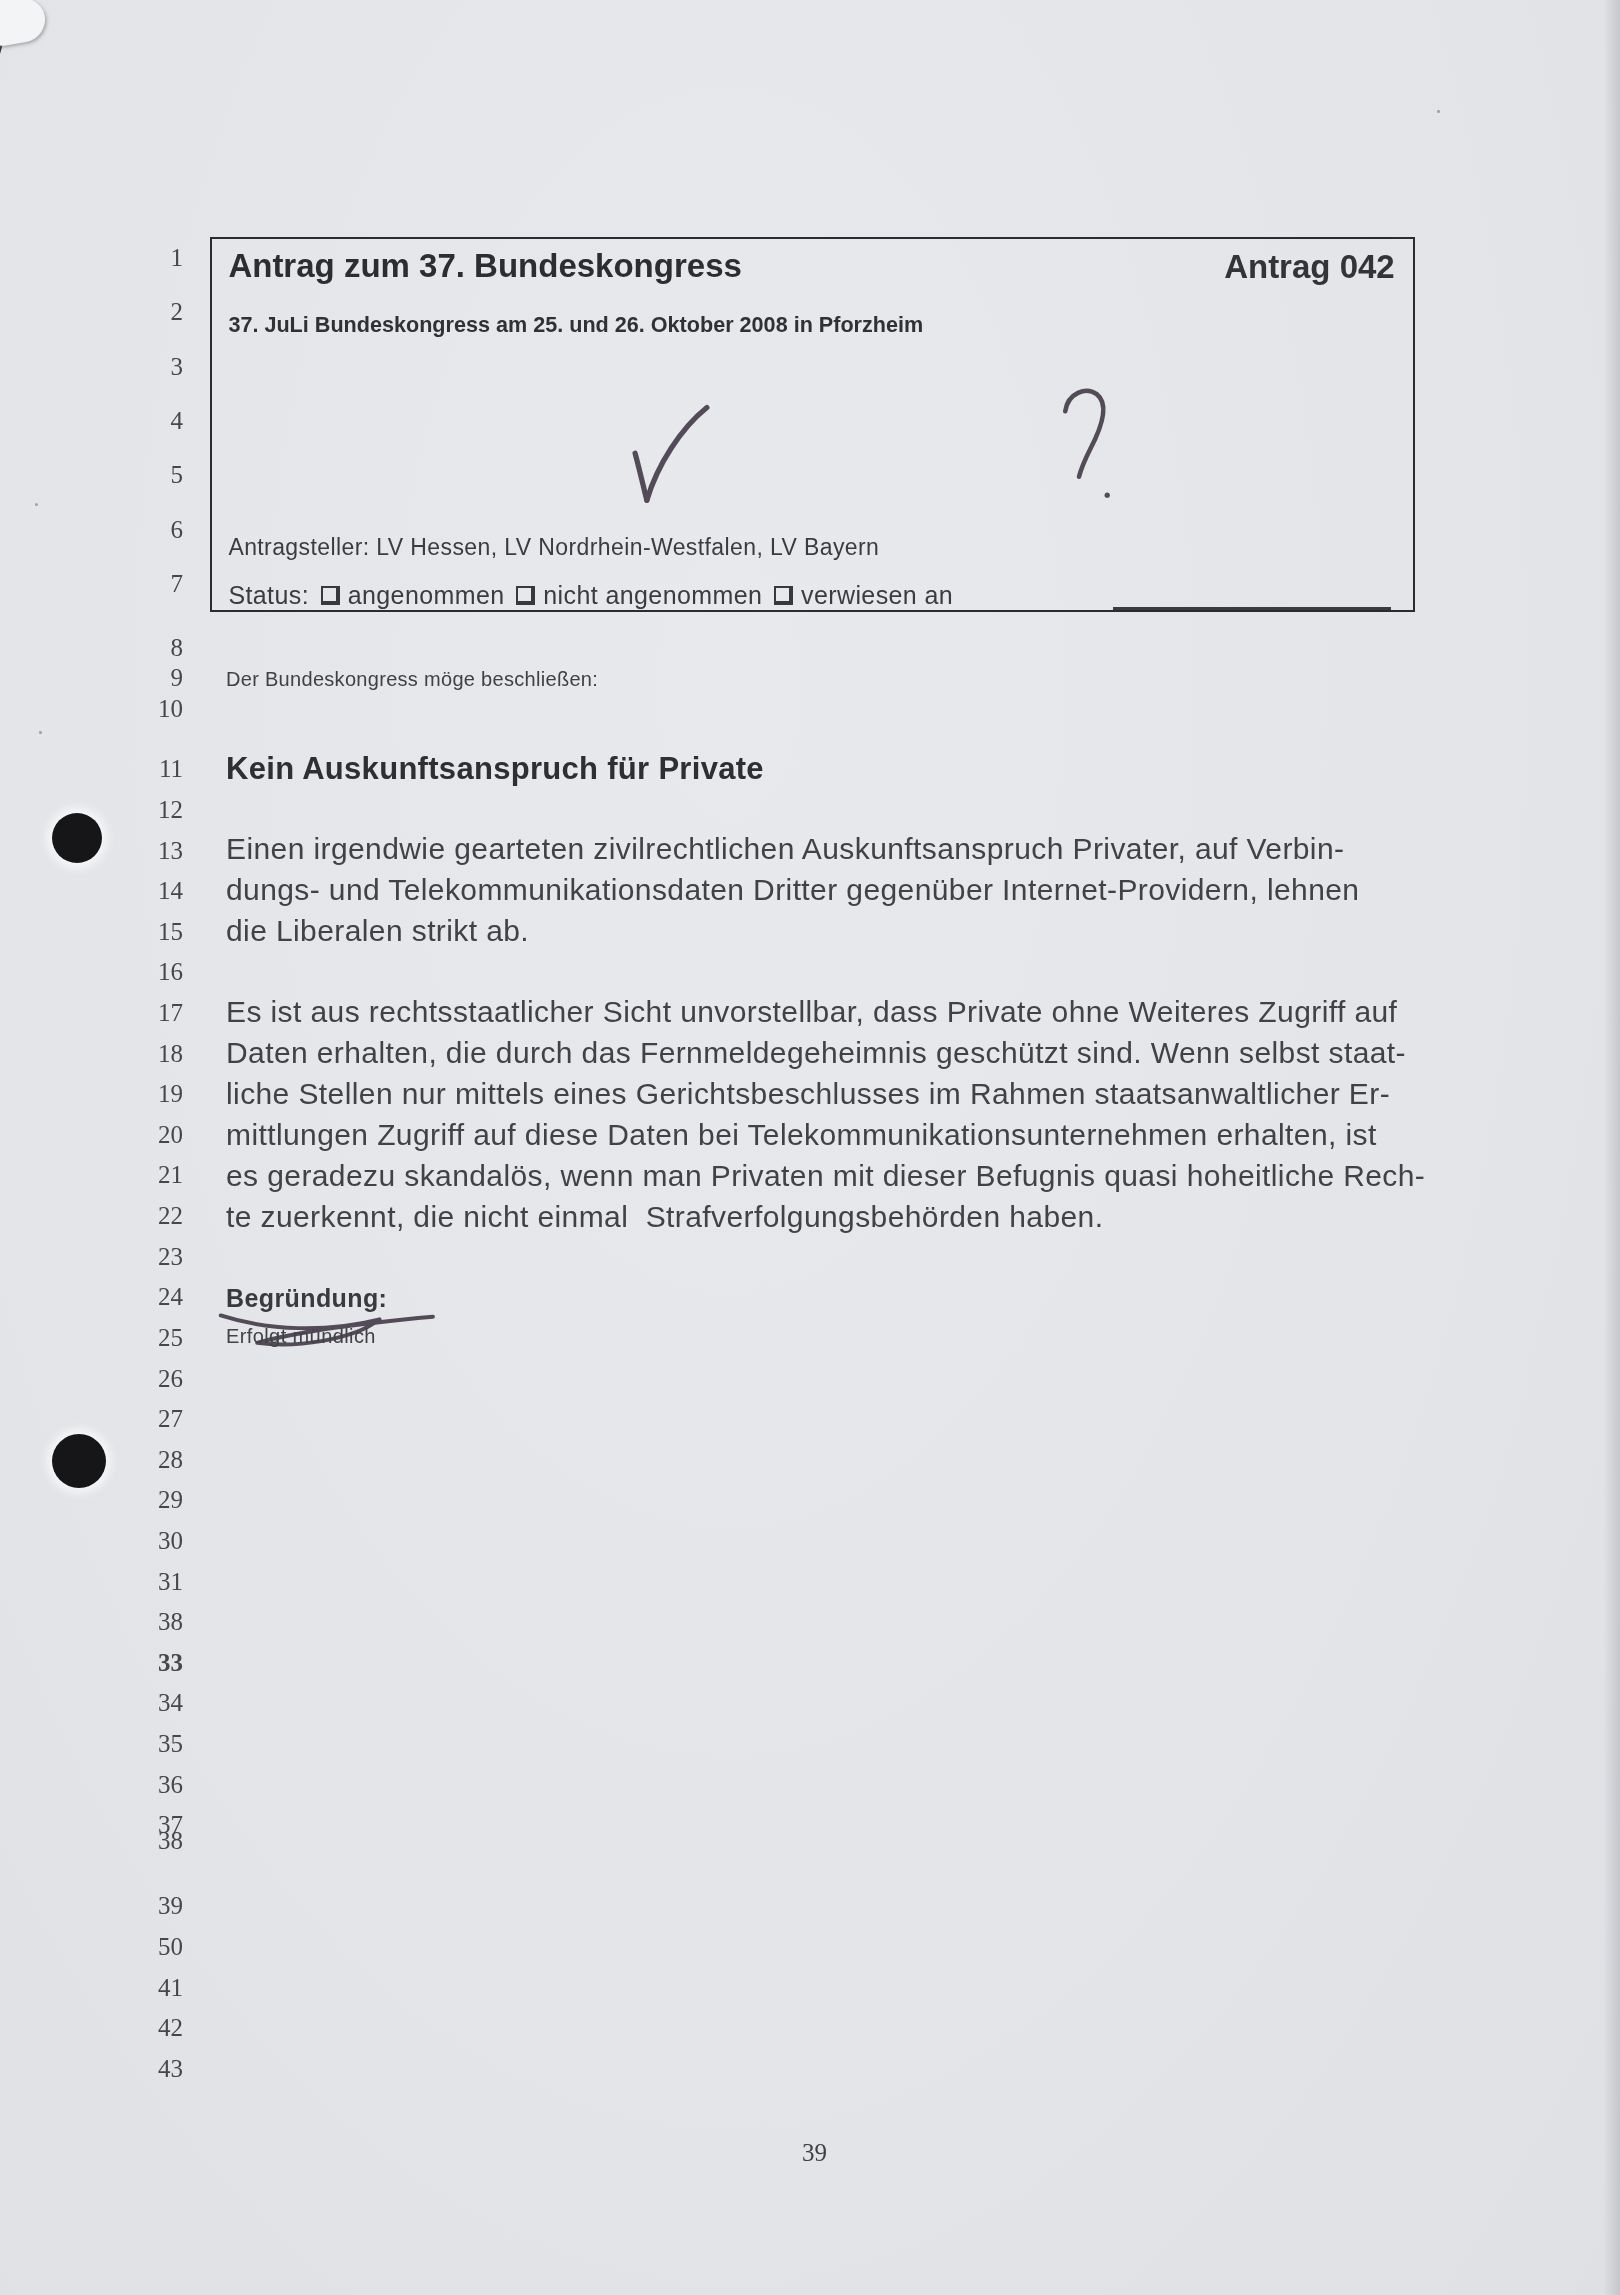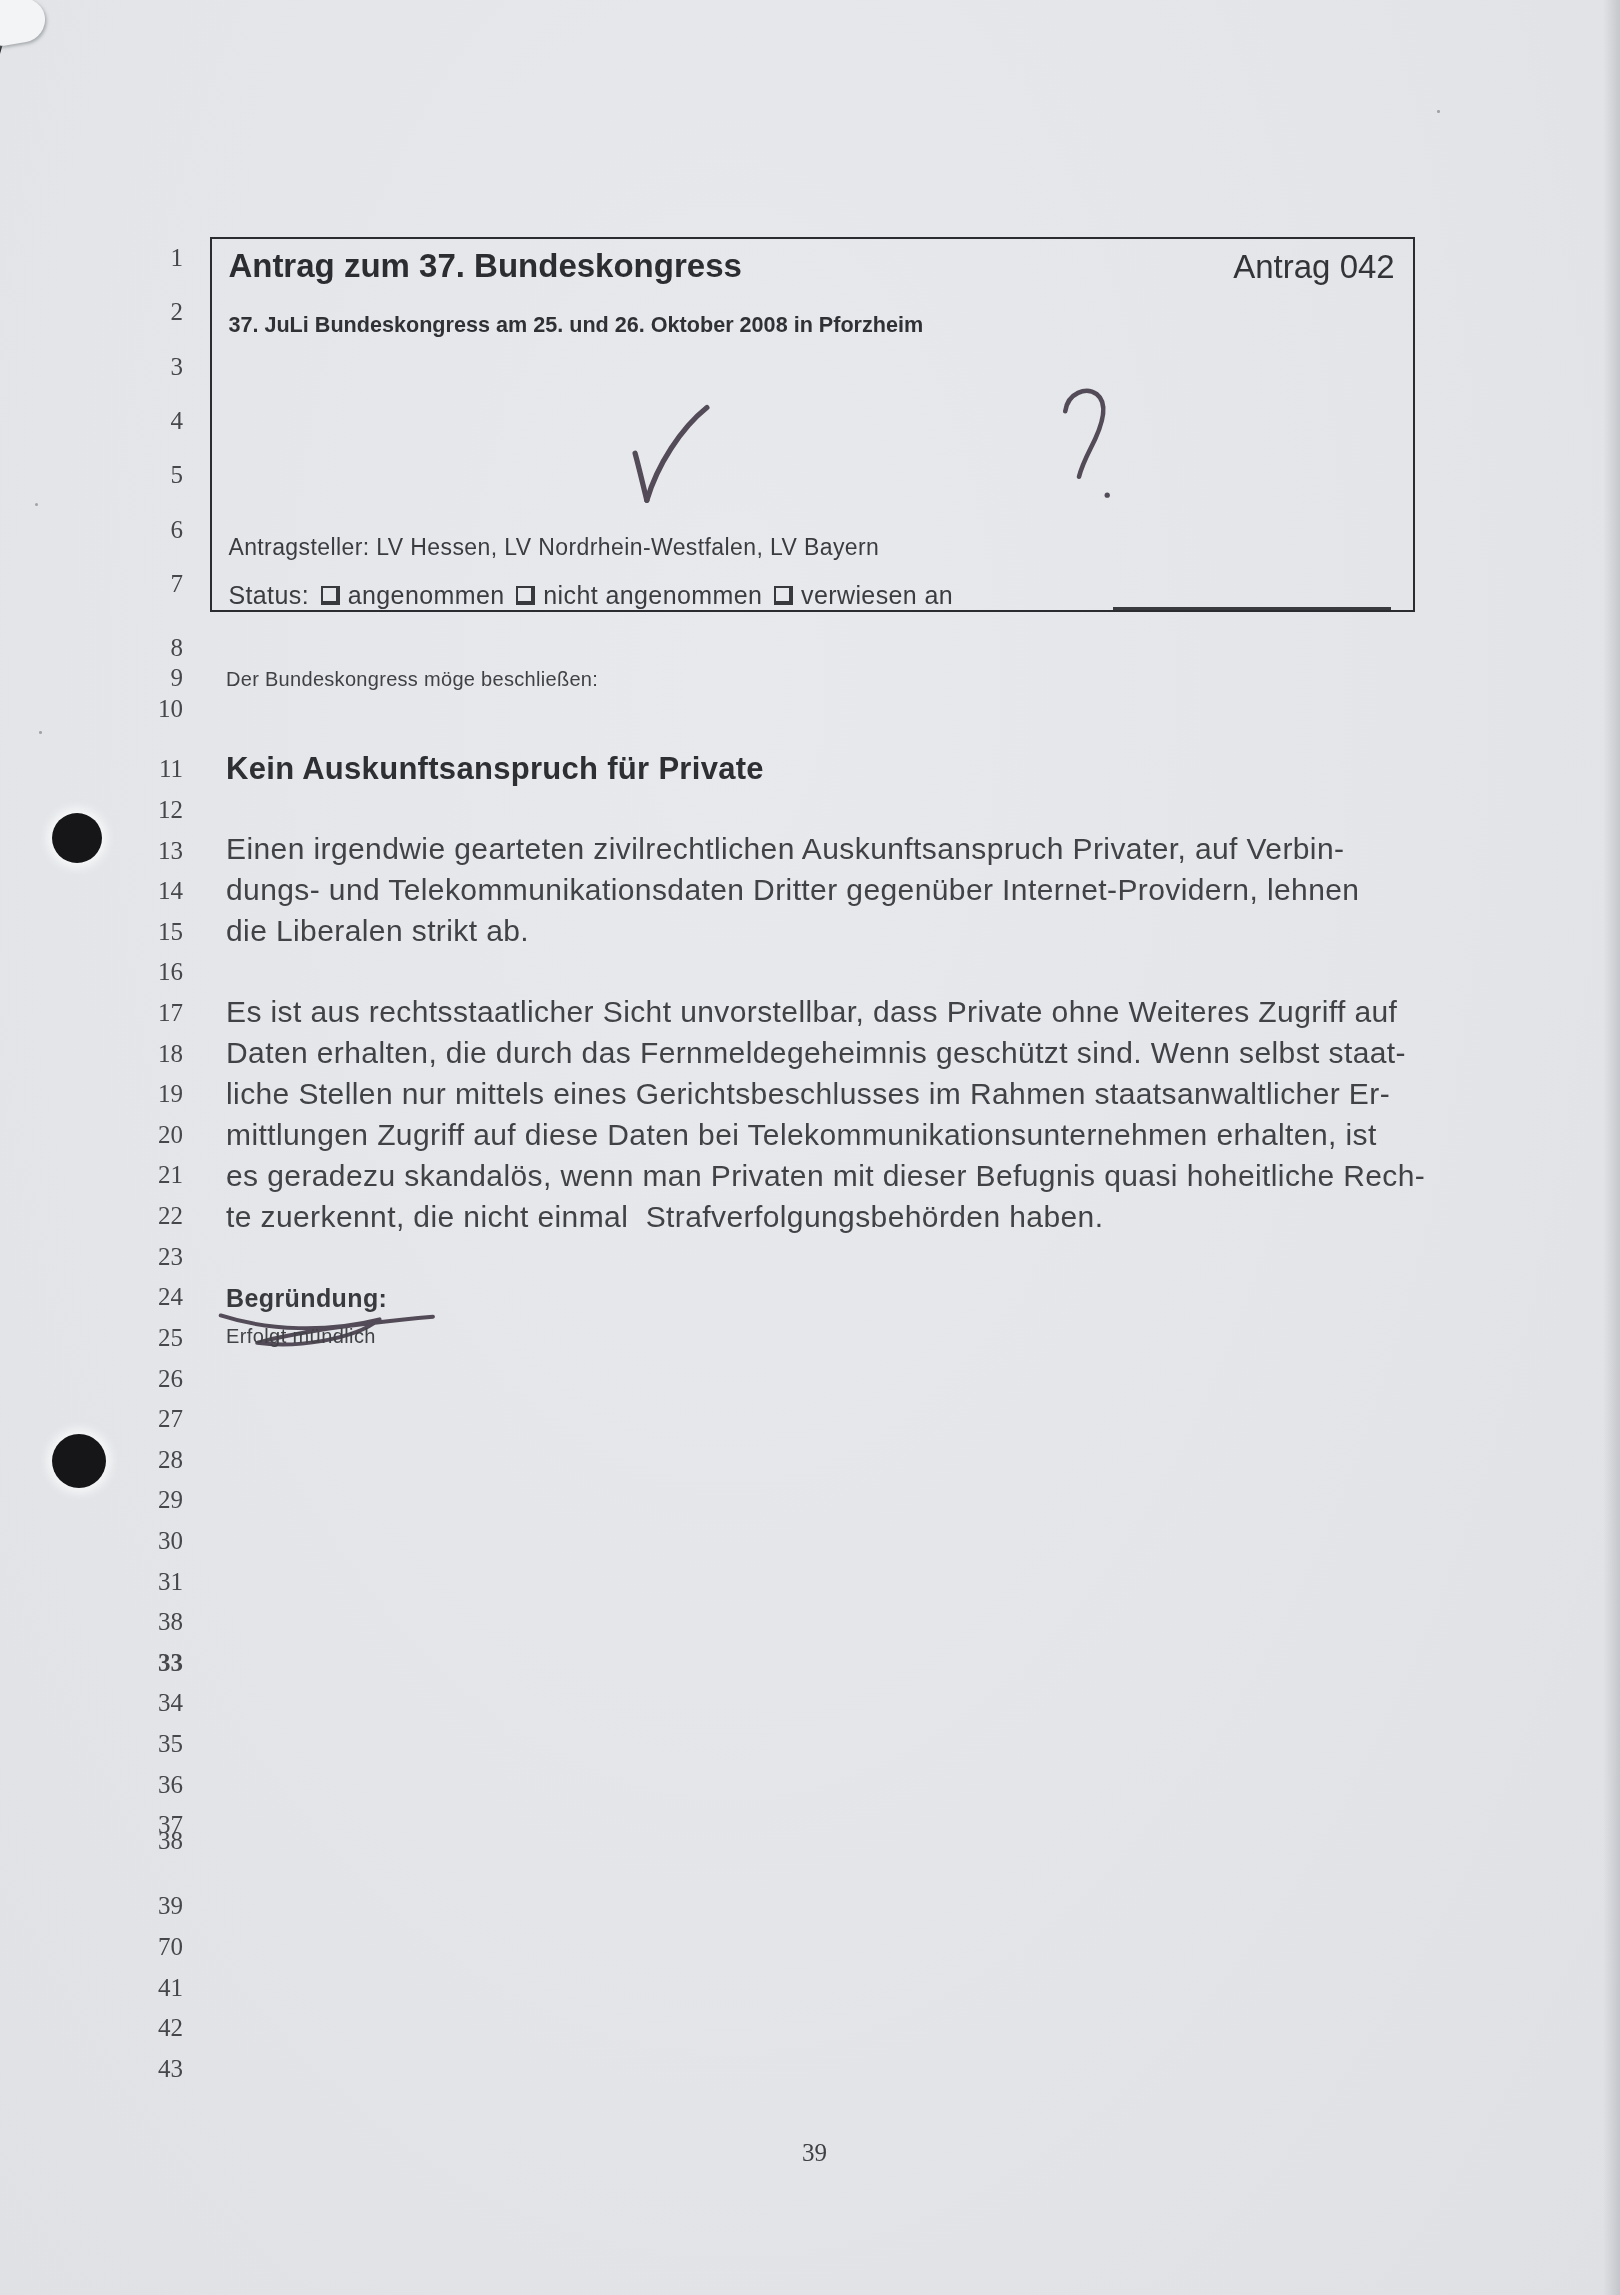--- a/index.html
+++ b/index.html
@@ -62,21 +62,21 @@
     width: 1201px; height: 371px;
     border: 2.6px solid #2b2c2f;
   }
   .doc-title {
     position: absolute; left: 16.4px; top: 7.9px;
     font-size: 33px; font-weight: bold; color: #2c2d30;
     letter-spacing: 0px; white-space: nowrap;
   }
   .antrag-number {
     position: absolute; right: 18.3px; top: 9.2px;
-    font-size: 33px; font-weight: 400; color: #333437;
+    font-size: 33px; font-weight: 700; color: #333437;
     white-space: nowrap;
   }
   .doc-subtitle {
     position: absolute; left: 16.4px; top: 73px;
     font-size: 21.6px; font-weight: bold; color: #303134;
     white-space: nowrap;
   }
   .antragsteller-line {
     position: absolute; left: 16.4px; top: 295px;
     font-size: 23px; color: #3b3c40; letter-spacing: 0.4px;
@@ -183,21 +183,21 @@
       <div class="line-number" style="top: 1528px;">30</div>
       <div class="line-number" style="top: 1569px;">31</div>
       <div class="line-number" style="top: 1609px;">38</div>
       <div class="line-number" style="top: 1650px; font-weight: bold;">33</div>
       <div class="line-number" style="top: 1690px;">34</div>
       <div class="line-number" style="top: 1731px;">35</div>
       <div class="line-number" style="top: 1772px;">36</div>
       <div class="line-number" style="top: 1812px;">37</div>
       <div class="line-number" style="top: 1828px;">38</div>
       <div class="line-number" style="top: 1893px;">39</div>
-      <div class="line-number" style="top: 1934px;">70</div>
+      <div class="line-number" style="top: 1934px;">50</div>
       <div class="line-number" style="top: 1975px;">41</div>
       <div class="line-number" style="top: 2015px;">42</div>
       <div class="line-number" style="top: 2056px;">43</div>
     </div>
 
   <div class="header-box">
     <div class="doc-title">Antrag zum 37. Bundeskongress</div>
     <div class="antrag-number">Antrag 042</div>
     <div class="doc-subtitle">37. JuLi Bundeskongress am 25. und 26. Oktober 2008 in Pforzheim</div>
     <div class="antragsteller-line">Antragsteller: LV Hessen, LV Nordrhein-Westfalen, LV Bayern</div>

